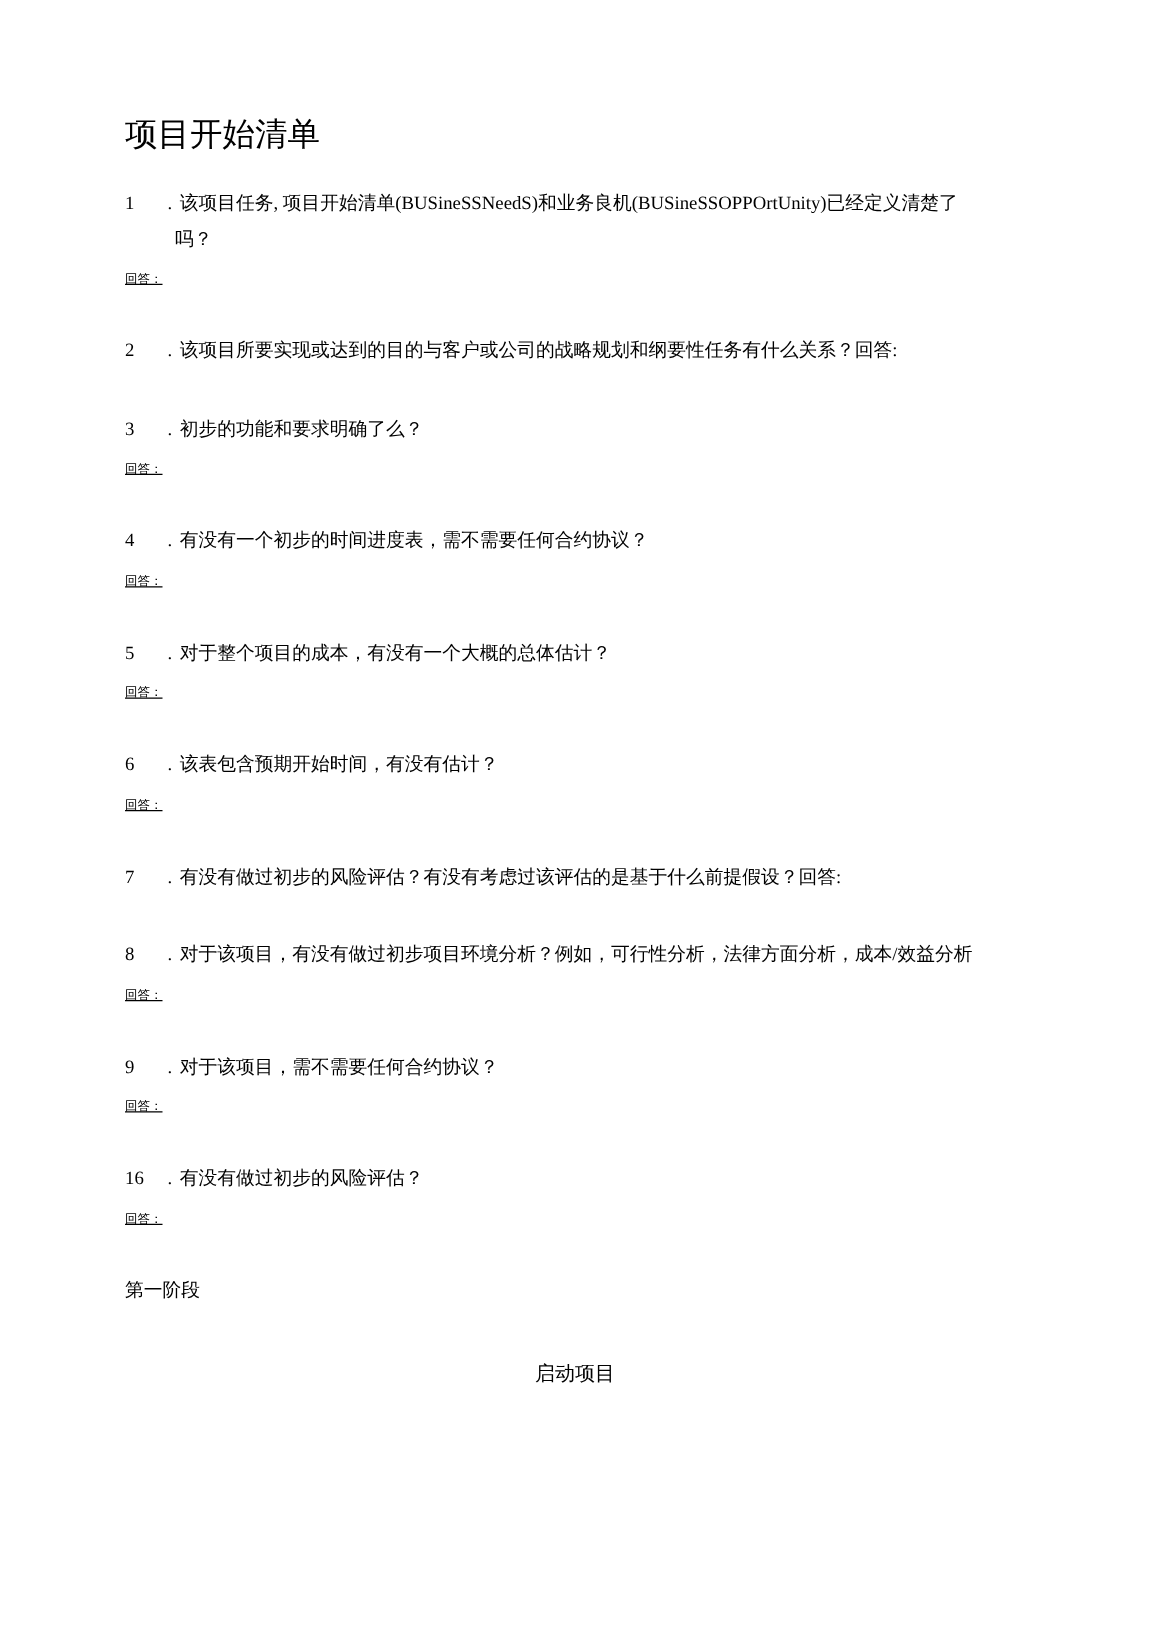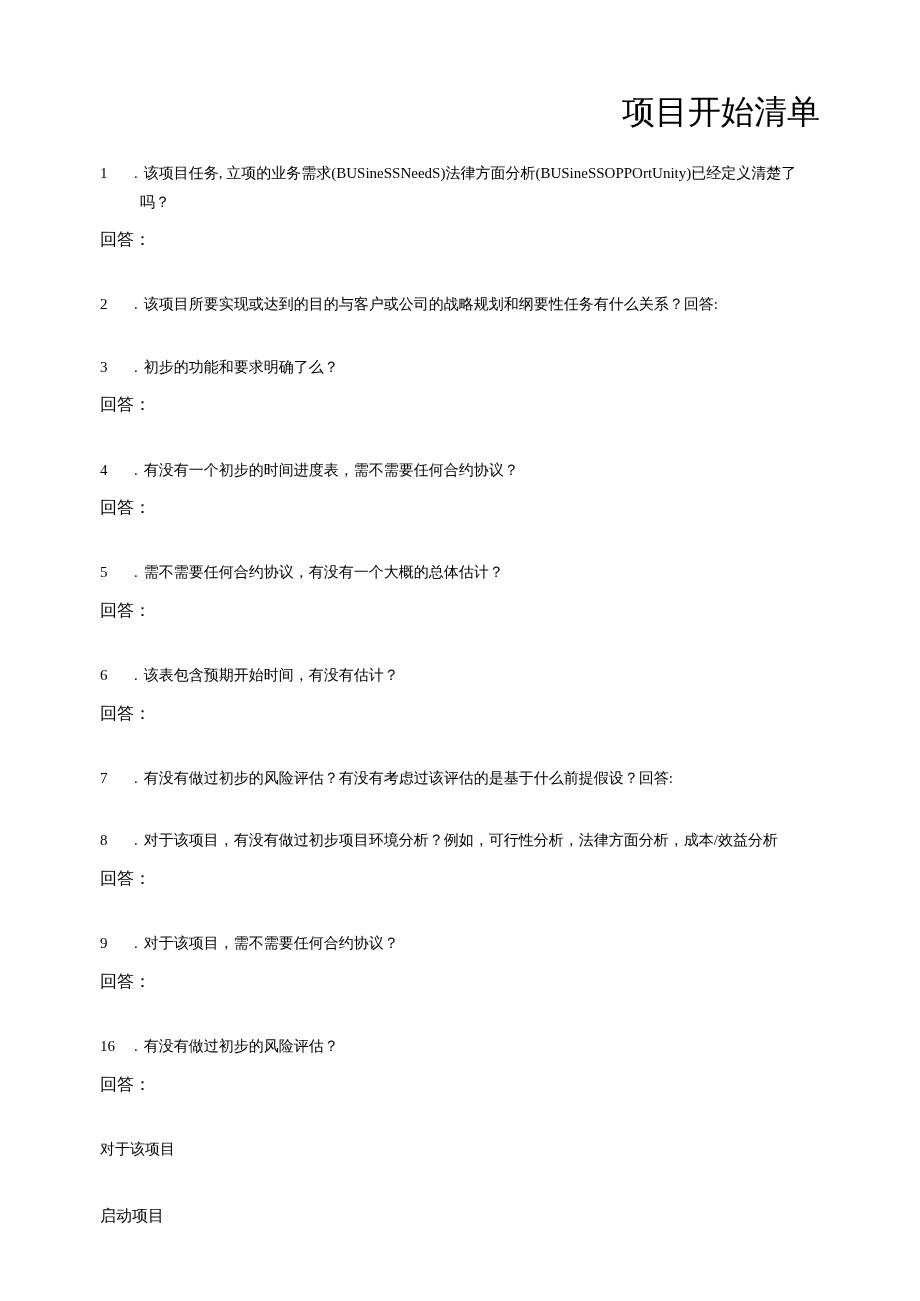--- a/index.html
+++ b/index.html
@@ -8,22 +8,22 @@
       box-sizing: border-box;
     }
     body {
       background: #ffffff;
       font-family: "SimSun", "宋体", serif;
       color: #000000;
       width: 920px;
       padding: 90px 100px 60px 100px;
     }
     .title {
-      text-align: right;
-      font-size: 33px;
+      text-align: left;
+      font-size: 26px;
       font-weight: normal;
       margin-bottom: 24px;
       font-family: "SimSun", "宋体", serif;
     }
     .question-block {
       margin-bottom: 34px;
     }
     .question-row {
       display: flex;
       align-items: flex-start;
@@ -40,49 +40,51 @@
     }
     .question-text {
       flex: 1;
     }
     .question-continuation {
       padding-left: 40px;
       font-size: 15px;
       line-height: 1.9;
     }
     .answer-label {
-      font-size: 17px;
+      font-size: 10px;
       line-height: 1.9;
       margin-top: 8px;
+      text-decoration: underline;
     }
     .inline-answer {
       white-space: nowrap;
     }
     .phase-label {
       font-size: 15px;
       line-height: 1.9;
       margin-top: 30px;
     }
     .startup-label {
       font-size: 16px;
       line-height: 1.9;
       margin-top: 38px;
+      text-align: center;
     }
   </style>
 </head>
 <body>
 
 <h1 class="title">项目开始清单</h1>
 
 <div id="questions-container">
     <div class="question-block">
       <div class="question-row">
         <span class="question-number">1</span>
         <span class="question-dot">.</span>
-        <span class="question-text">该项目任务, 立项的业务需求(BUSineSSNeedS)法律方面分析(BUSineSSOPPOrtUnity)已经定义清楚了</span>
+        <span class="question-text">该项目任务, 项目开始清单(BUSineSSNeedS)和业务良机(BUSineSSOPPOrtUnity)已经定义清楚了</span>
       </div>
       <div class="question-continuation">吗？</div>
       <div class="answer-label">回答：</div>
     </div>
     <div class="question-block">
       <div class="question-row">
         <span class="question-number">2</span>
         <span class="question-dot">.</span>
         <span class="question-text"><span>该项目所要实现或达到的目的与客户或公司的战略规划和纲要性任务有什么关系？</span><span class="inline-answer">回答:</span></span>
       </div>
@@ -100,21 +102,21 @@
         <span class="question-number">4</span>
         <span class="question-dot">.</span>
         <span class="question-text">有没有一个初步的时间进度表，需不需要任何合约协议？</span>
       </div>
       <div class="answer-label">回答：</div>
     </div>
     <div class="question-block">
       <div class="question-row">
         <span class="question-number">5</span>
         <span class="question-dot">.</span>
-        <span class="question-text">需不需要任何合约协议，有没有一个大概的总体估计？</span>
+        <span class="question-text">对于整个项目的成本，有没有一个大概的总体估计？</span>
       </div>
       <div class="answer-label">回答：</div>
     </div>
     <div class="question-block">
       <div class="question-row">
         <span class="question-number">6</span>
         <span class="question-dot">.</span>
         <span class="question-text">该表包含预期开始时间，有没有估计？</span>
       </div>
       <div class="answer-label">回答：</div>
@@ -145,15 +147,15 @@
     <div class="question-block">
       <div class="question-row">
         <span class="question-number">16</span>
         <span class="question-dot">.</span>
         <span class="question-text">有没有做过初步的风险评估？</span>
       </div>
       <div class="answer-label">回答：</div>
     </div>
   </div>
 
-<div class="phase-label">对于该项目</div>
+<div class="phase-label">第一阶段</div>
 
 <div class="startup-label">启动项目</div>
 
 </body></html>

